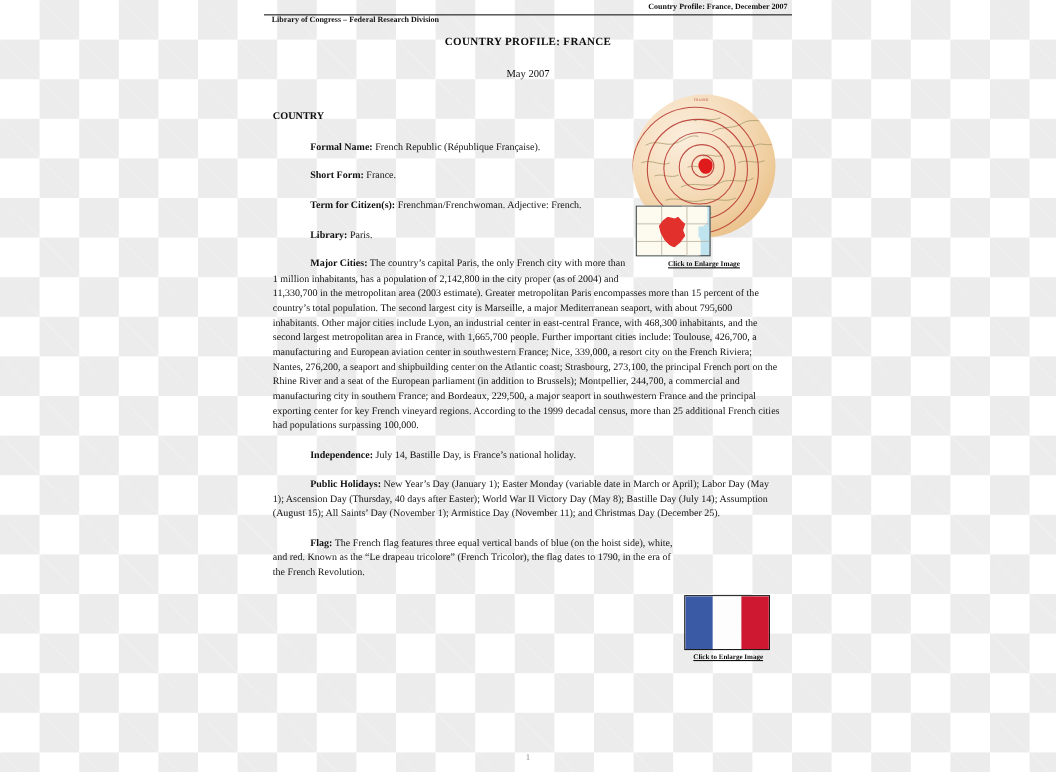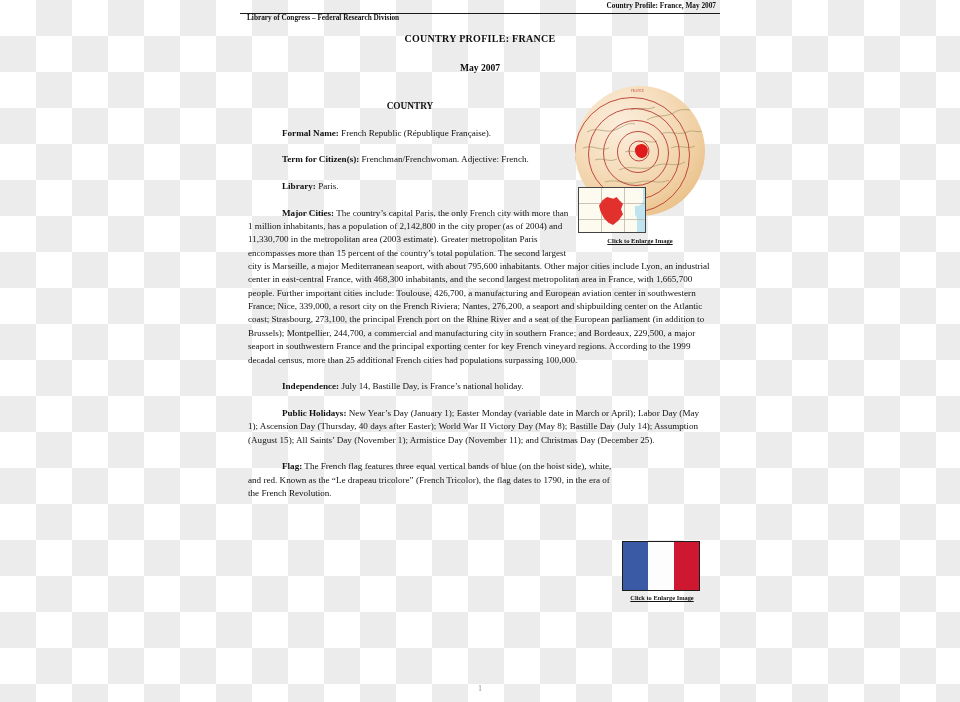--- a/index.html
+++ b/index.html
@@ -67,41 +67,40 @@
     font-size: 10px;
     letter-spacing: 0.3px;
     color: #0d0d0d;
   }
   .doc-date {
     position: absolute;
     left: 0;
     top: 62px;
     width: 480px;
     text-align: center;
-    font-weight: bold;
+    font-weight: normal;
     font-size: 9.6px;
     color: #0d0d0d;
   }
 
   
   .body-col {
     position: absolute;
     left: 8px;
     top: 100px;
     width: 462px;
     font-size: 9.1px;
     line-height: 13.35px;
     color: #111;
     text-align: left;
   }
   .sec-head {
     font-weight: bold;
     font-size: 9.3px;
     margin: 0 0 13.2px 0;
-    text-align: center;
   }
   .para {
     margin: 0 0 13.4px 0;
   }
   .para b {
     font-weight: bold;
     padding-left: 34px;
   }
 
   
@@ -270,37 +269,41 @@
     color: #8d8d8d;
   }
 </style>
 </head>
 <body>
 
 <div class="page">
 
   <div class="runhead">
     <span class="rh-left">Library of Congress – Federal Research Division</span>
-    <span class="rh-right">Country Profile: France, May 2007</span>
+    <span class="rh-right">Country Profile: France, December 2007</span>
   </div>
 
   <div class="doc-title">COUNTRY PROFILE: FRANCE</div>
   <div class="doc-date">May 2007</div>
 
   <div class="body-col">
 
     <div class="wrapbox"></div>
 
     <div class="sec-head">COUNTRY</div>
 
     <p class="para">
       <b>Formal Name:</b>
       <span>French Republic (République Française).</span>
     </p>
 
+    <p class="para">
+      <b>Short Form:</b>
+      <span>France.</span>
+    </p>
 
     <p class="para">
       <b>Term for Citizen(s):</b>
       <span>Frenchman/Frenchwoman. Adjective: French.</span>
     </p>
 
     <p class="para">
       <b>Library:</b>
       <span>Paris.</span>
     </p>

